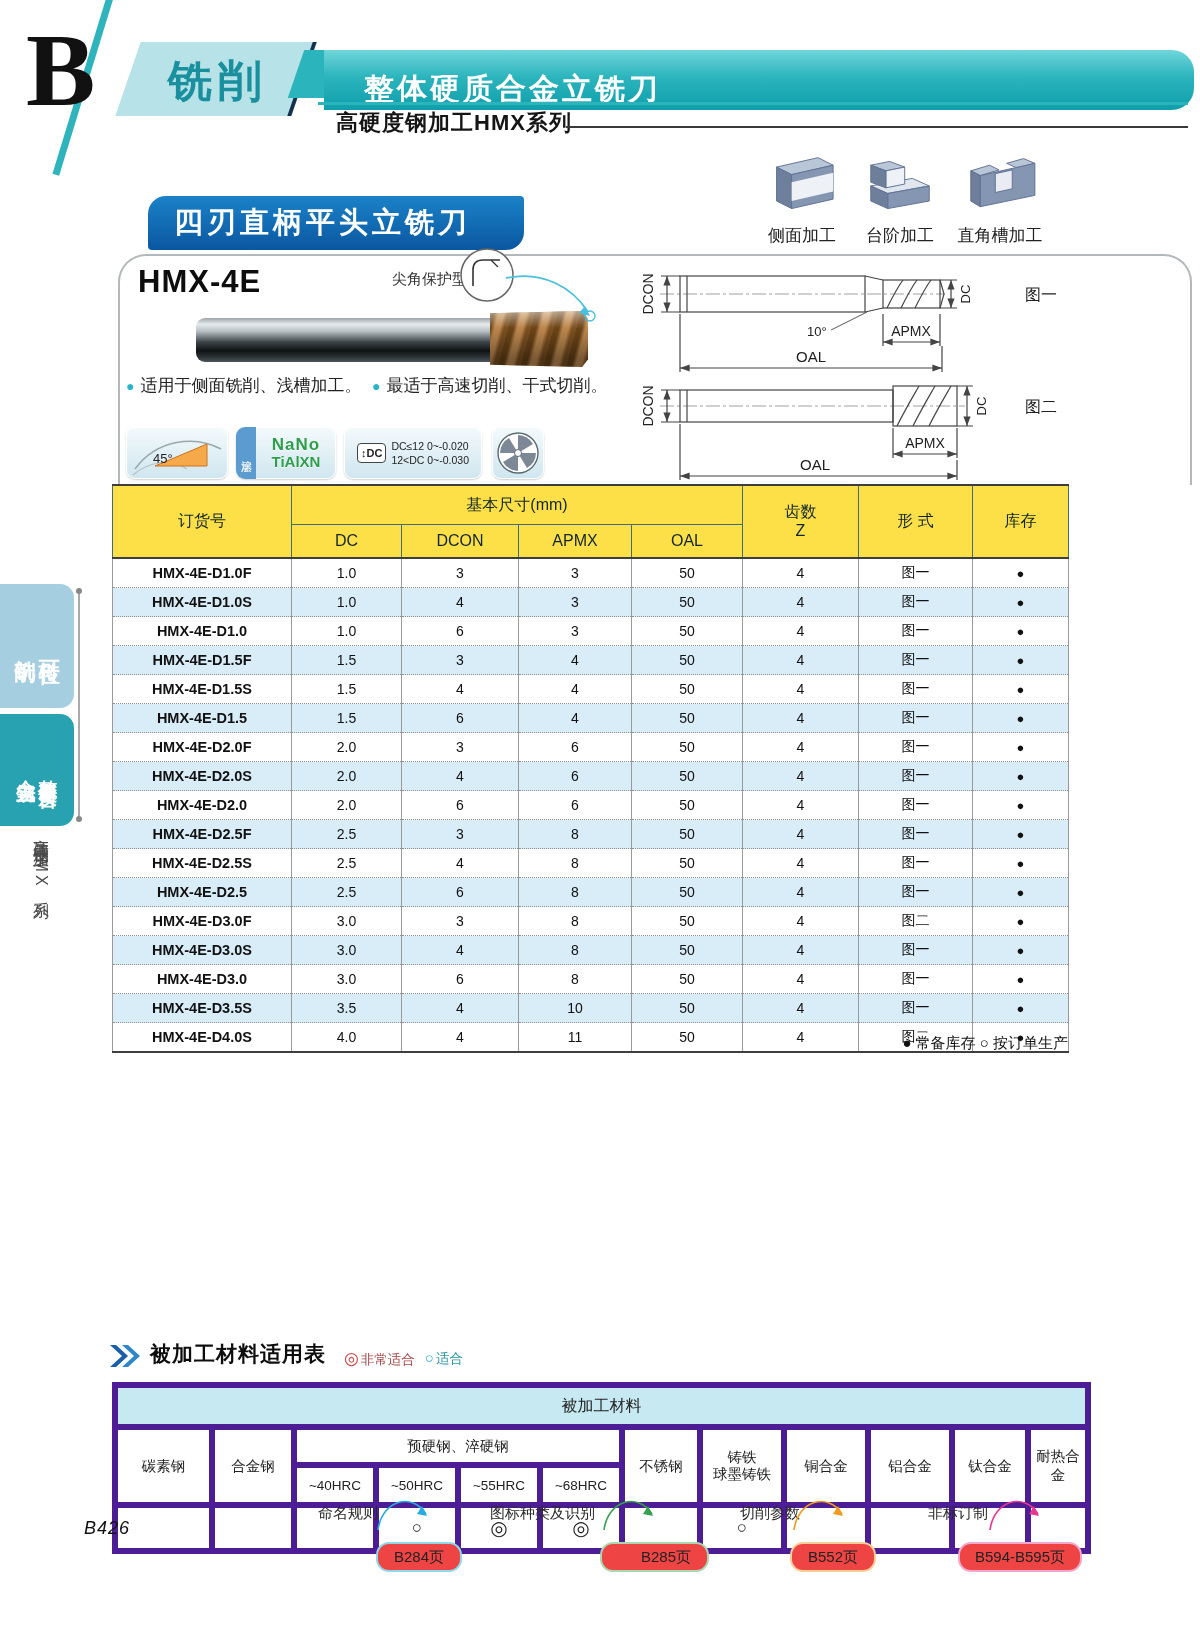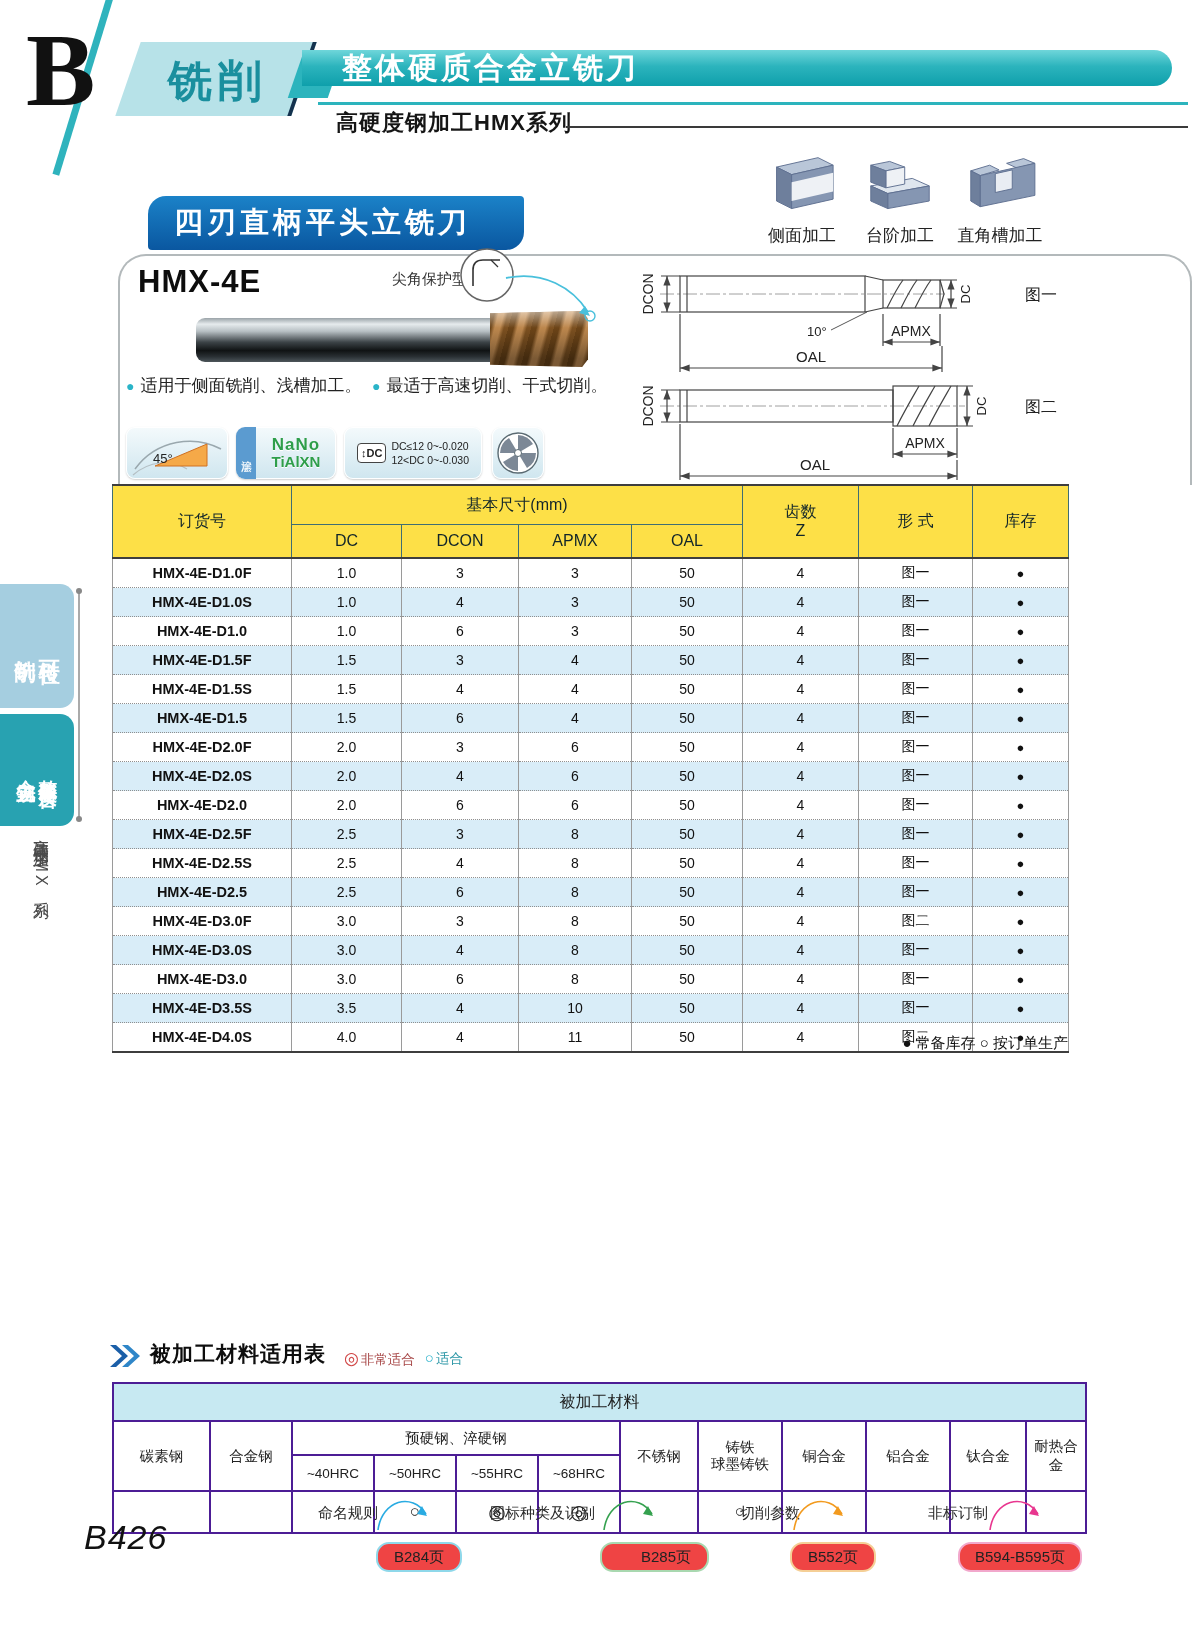--- a/index.html
+++ b/index.html
@@ -10,23 +10,23 @@
 
   
   .sec-letter{left:26px;top:18px;font-family:"Liberation Serif","DejaVu Serif",serif;
               font-size:104px;font-weight:700;line-height:1;color:#111;}
   .diag-stripe{left:108px;top:-8px;width:7px;height:190px;background:#2fb3bd;
                transform:rotate(17deg);transform-origin:top left;}
   .cat-tab{left:128px;top:42px;width:172px;height:74px;background:#b7e2e8;
            transform:skewX(-19deg);border-right:4px solid #14324e;}
   .cat-tab-label{left:138px;top:52px;width:160px;text-align:center;
                  font-size:44px;font-weight:700;color:#1a8f9e;letter-spacing:6px;}
-  .banner{left:302px;top:50px;width:870px;height:36px;border-radius:0 22px 22px 0;
+  .banner{left:324px;top:50px;width:870px;height:60px;border-radius:0 22px 22px 0;
           background:linear-gradient(180deg,#6fd6da 0%,#2cb4bd 45%,#0e9fab 100%);
-          display:flex;align-items:center;}
+          display:flex;align-items:flex-end;}
   .banner-slant{left:296px;top:50px;width:40px;height:48px;background:#2cb4bd;
           transform:skewX(-19deg);}
   .banner-title{padding-left:40px;font-size:30px;font-weight:700;color:#fff;letter-spacing:3px;}
   .banner-rule{left:318px;top:102px;width:870px;height:3px;background:#2cb4bd;}
   .subtitle{left:336px;top:108px;font-size:22px;font-weight:700;color:#151515;letter-spacing:1px;}
   .subtitle-rule{left:566px;top:126px;width:622px;height:2px;background:#3a3a3a;}
 
   
   .mach{top:152px;width:100px;text-align:center;}
   .mach .lbl{font-size:17px;color:#222;margin-top:2px;}
@@ -100,36 +100,36 @@
             font-size:16px;color:#4a4a4a;letter-spacing:3px;}
 
   
   .mat-title{left:150px;top:1340px;font-size:21px;font-weight:700;color:#0d0d0d;letter-spacing:1px;}
   .legend{left:344px;top:1348px;font-size:13.5px;display:flex;gap:10px;align-items:center;}
   .legend .sym-ex{color:#d04545;font-size:17px;margin-right:2px;}
   .legend .sym-gd{color:#2fb4cc;font-size:15px;font-weight:700;margin-right:2px;}
   .legend .lab-ex{color:#a84848;}
   .legend .lab-gd{color:#2a96a6;}
   .mat-table{left:112px;top:1382px;width:973px;border-top:2px solid #555;border-bottom:2px solid #555;}
-  .mat-table td{border:2px solid #4c1d95;text-align:center;color:#222;background:#fff;vertical-align:middle;}
+  .mat-table td{border:6px solid #4c1d95;text-align:center;color:#222;background:#fff;vertical-align:middle;}
   .mat-table .t-span{background:#c7e9f2;height:34px;font-size:16px;}
   .mat-table .mh{font-size:14.5px;height:30px;}
   .mat-table .mh-sub{font-size:13.5px;height:32px;}
   .mh-castiron{white-space:pre-line;line-height:1.15;font-size:13.5px;}
   .mat-table .rating-cell{height:38px;border-top:2px solid #555;font-size:15px;}
   .rate-excellent{color:#d84040;font-size:20px !important;}
   .rate-good{color:#2fb4cc;font-size:17px !important;font-weight:700;}
 
   
   .flink-label{top:1504px;font-size:15px;color:#2a2a2a;}
   .flink-arrow{top:1486px;width:62px;height:52px;}
   .link-pill{top:1542px;height:26px;border:2px solid #ccc;border-radius:13px;
              background:#ef4444;font-size:15px;color:#222;display:flex;align-items:center;
              justify-content:center;padding:0 10px;}
-  .page-num{left:84px;top:1518px;font-size:34px;font-style:italic;color:#111;letter-spacing:1px;}
+  .page-num{left:84px;top:1518px;font-size:18px;font-style:italic;color:#111;letter-spacing:1px;}
 </style>
 </head>
 <body>
 
 <div id="page">
 
   <div class="abs diag-stripe"></div>
   <div class="abs sec-letter">B</div>
   <div class="abs cat-tab"></div>
   <div class="abs cat-tab-label">铣削</div>

